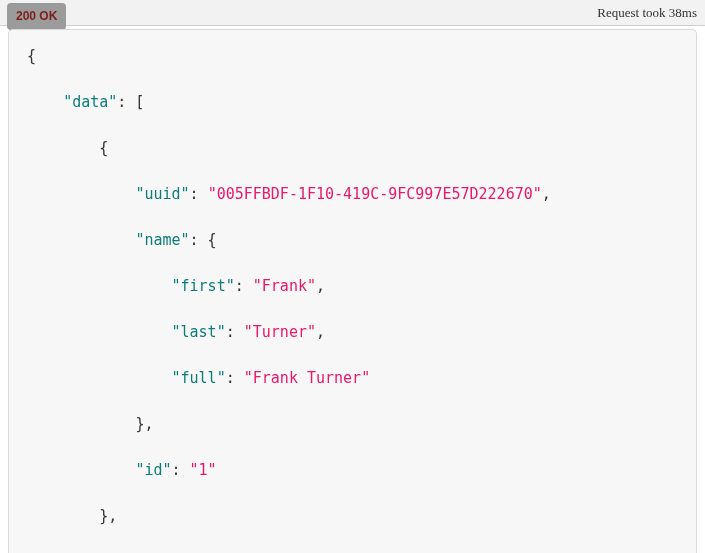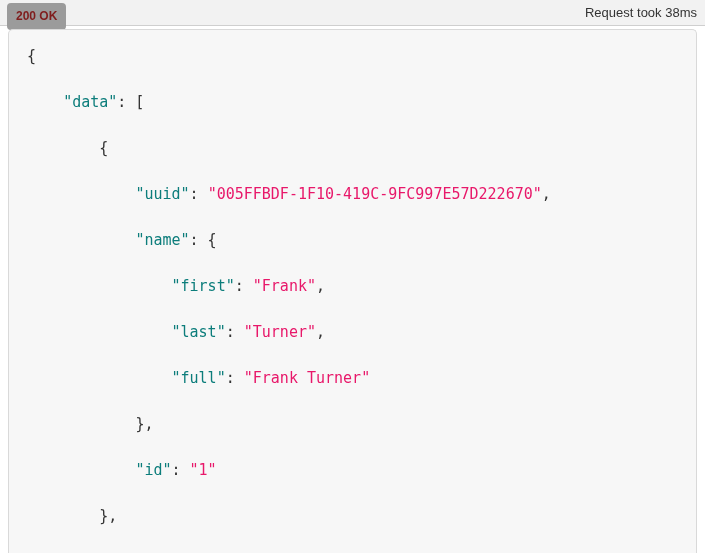--- a/index.html
+++ b/index.html
@@ -50,21 +50,21 @@
 
   .request-time {
     position: absolute;
     right: 8px;
     top: 3px;
     height: 19px;
     line-height: 19px;
     color: #333333;
     font-size: 13px;
     white-space: nowrap;
-    font-family: Liberation Sans, sans-serif;
+    font-family: Liberation Serif, serif;
   }
 
   
   .response-panel {
     position: absolute;
     left: 8px;
     top: 29px;
     width: 689px;
     height: 524px;
     background: #f7f7f7;

